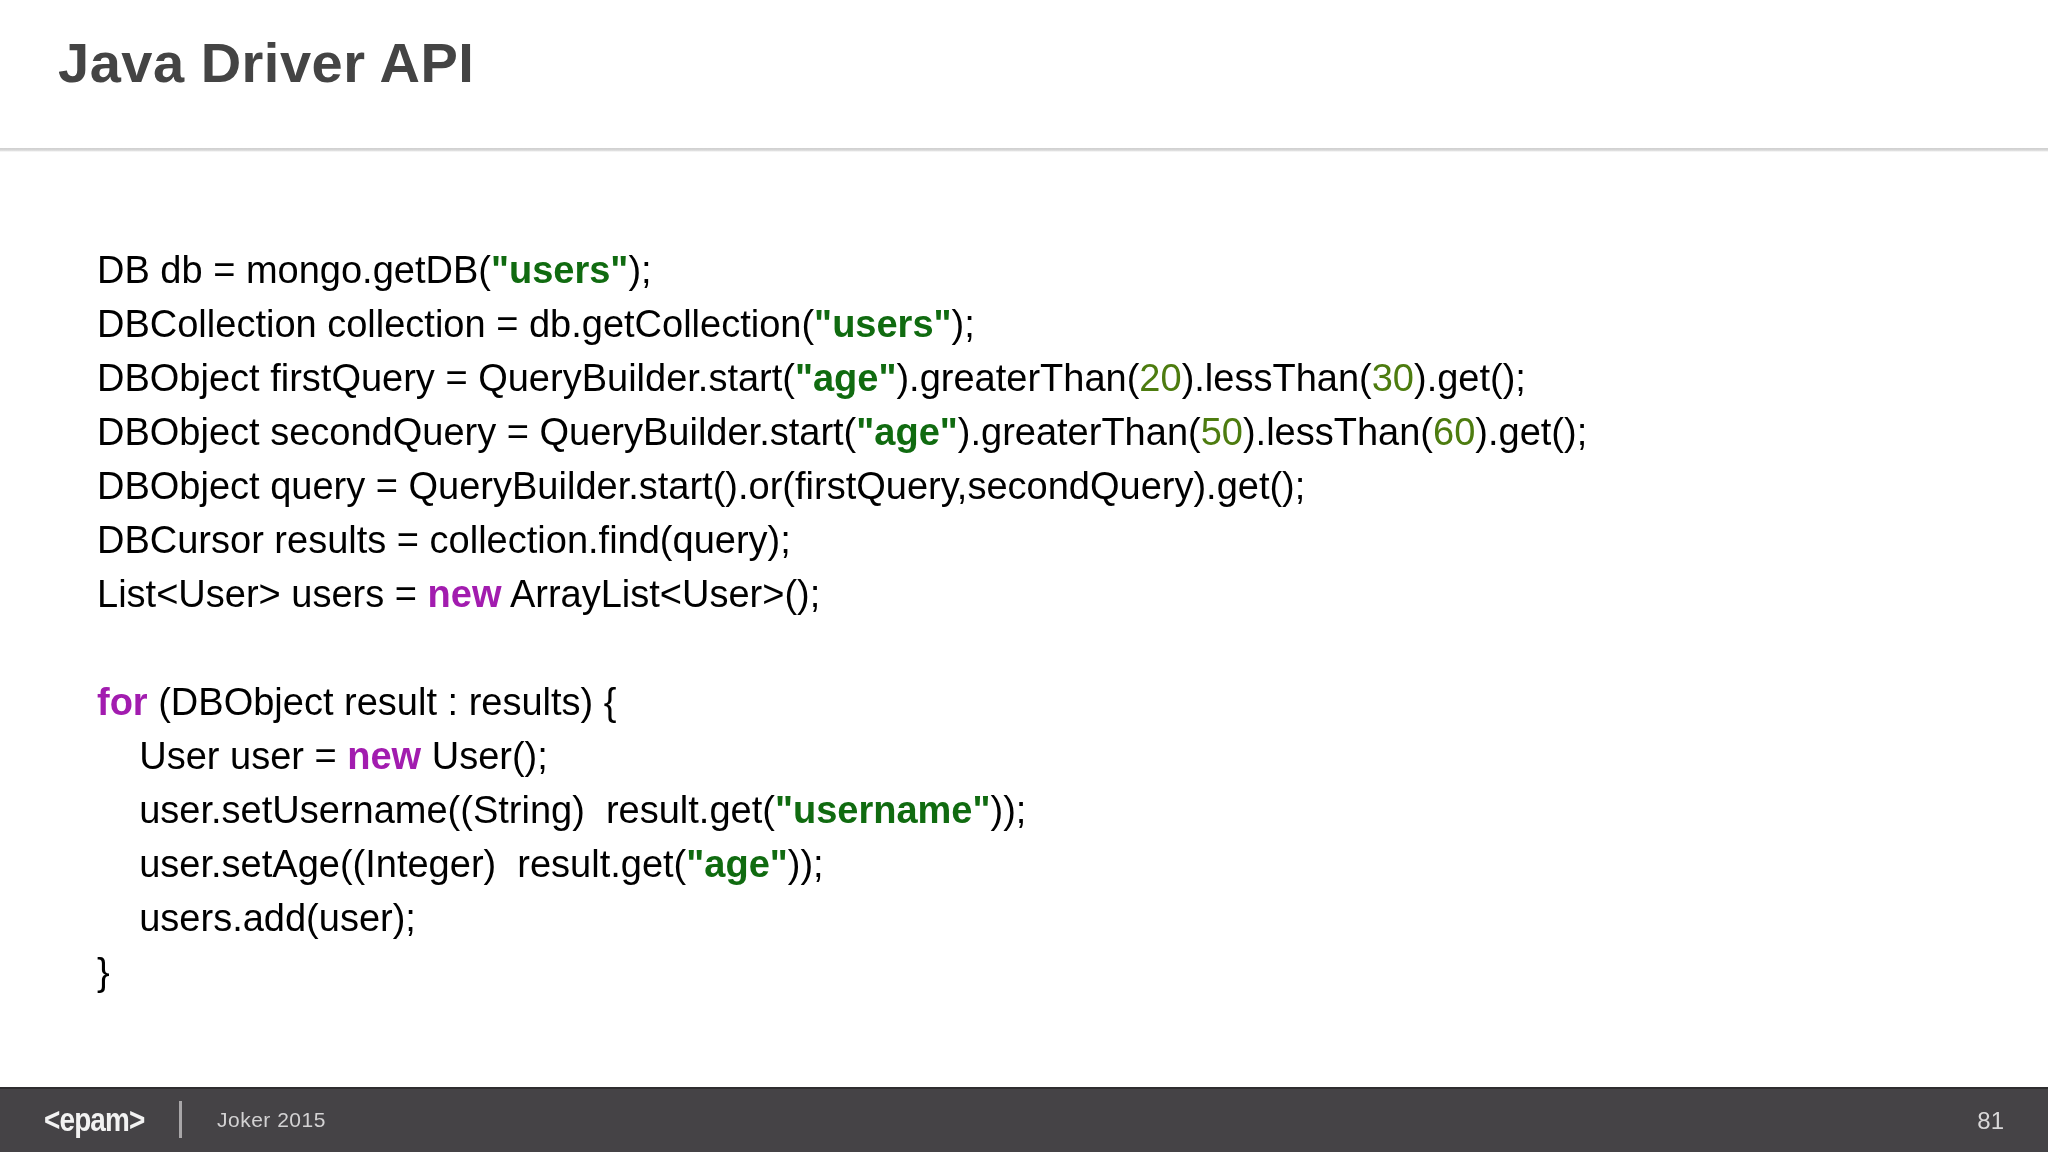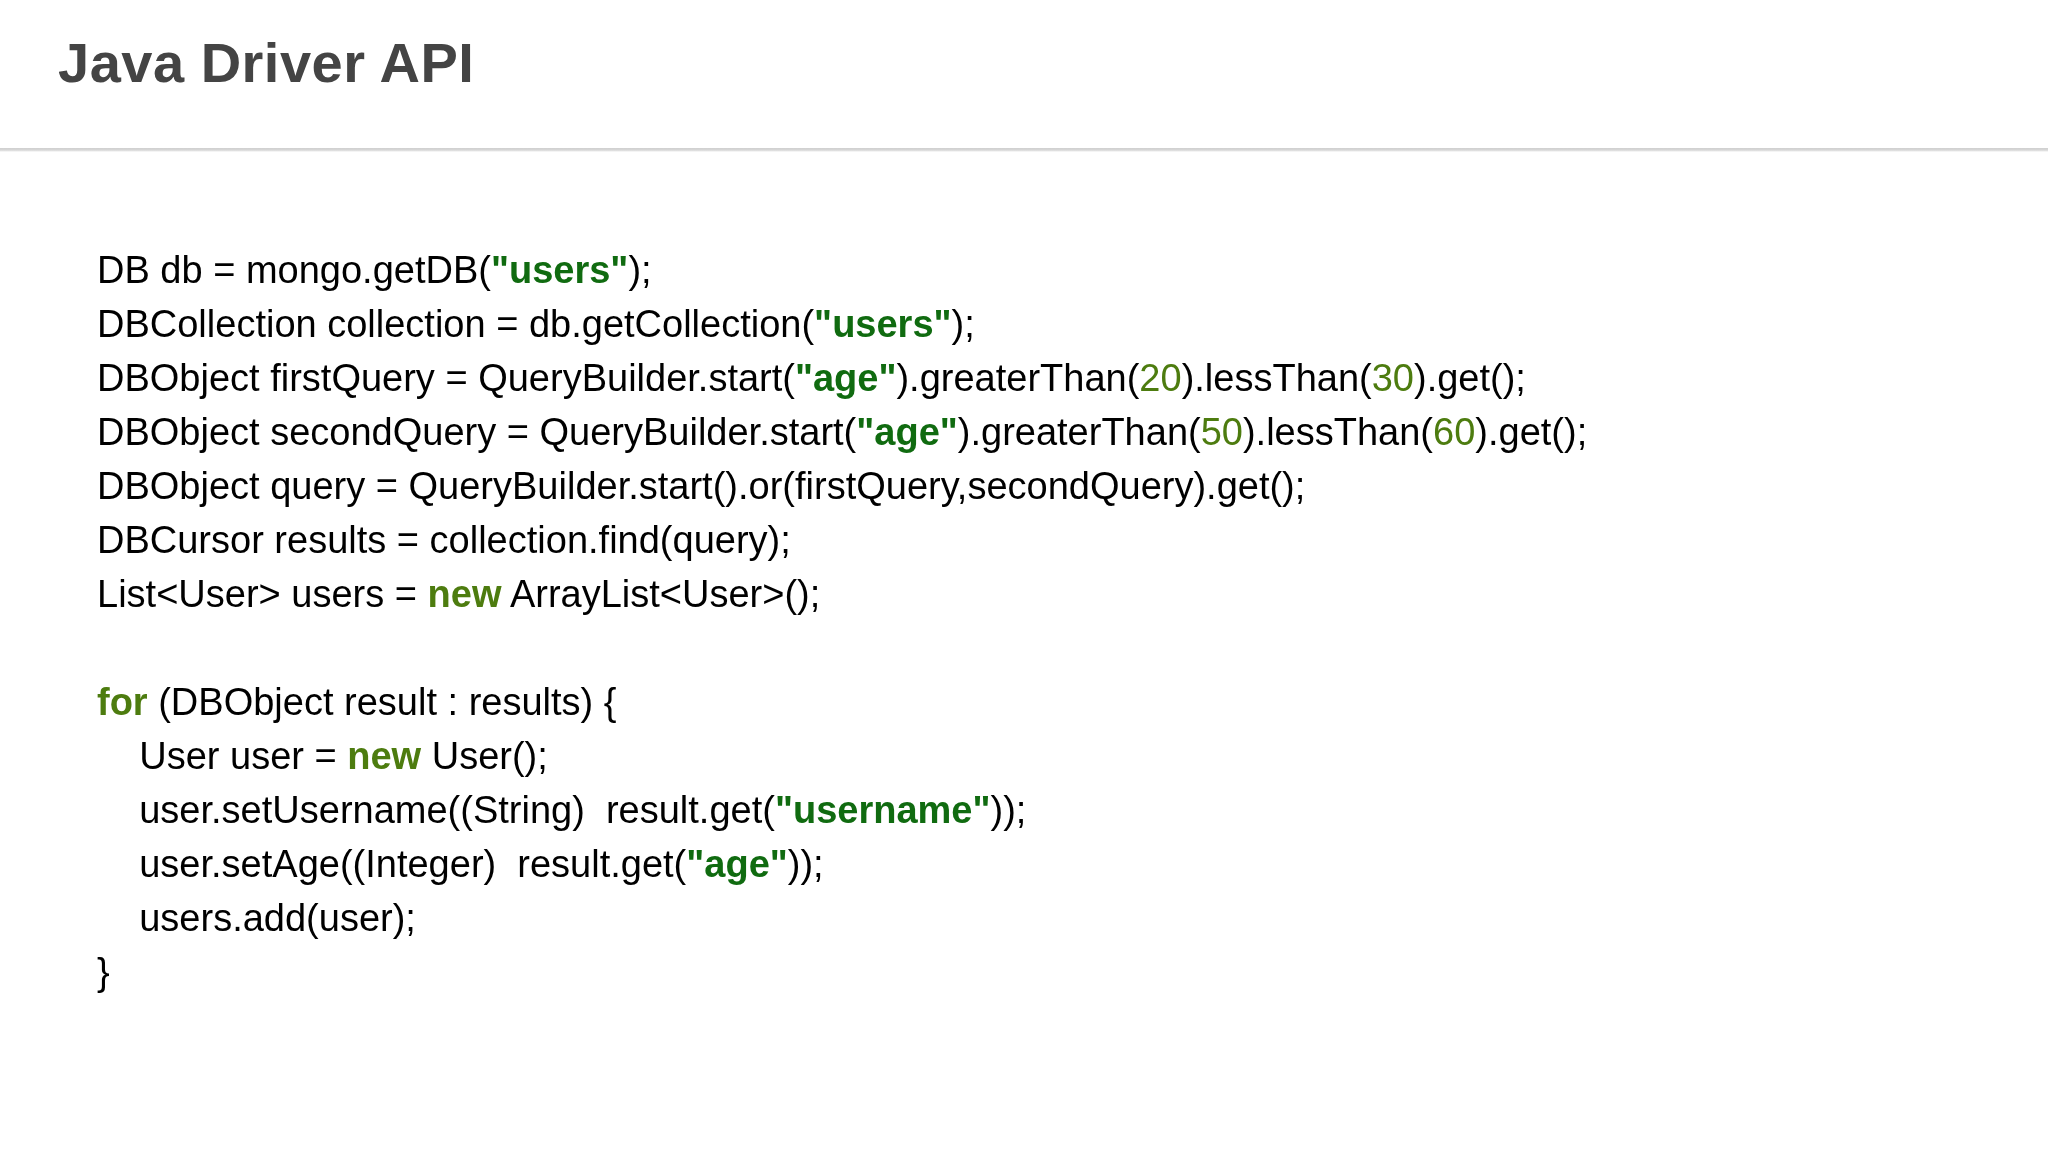--- a/index.html
+++ b/index.html
@@ -70,21 +70,21 @@
     height: 54px;
   }
   .tok-str {
     color: #106b10;
     font-weight: bold;
   }
   .tok-num {
     color: #4d7c0f;
   }
   .tok-kw {
-    color: #4d7c0f;
+    color: #a21caf;
     font-weight: bold;
   }
 
   
   .slide-footer {
     position: absolute;
     left: 0;
     bottom: 0;
     width: 2048px;
     height: 65px;
@@ -145,14 +145,21 @@
 <div class="slide">
 
   <div class="slide-header">
     <div class="slide-title">Java Driver API</div>
   </div>
 
   <div class="header-rule"></div>
 
   <div class="code-block" id="code-block"><div class="code-line"><span>DB db = mongo.getDB(</span><span class="tok-str">"users"</span><span>);</span></div><div class="code-line"><span>DBCollection collection = db.getCollection(</span><span class="tok-str">"users"</span><span>);</span></div><div class="code-line"><span>DBObject firstQuery = QueryBuilder.start(</span><span class="tok-str">"age"</span><span>).greaterThan(</span><span class="tok-num">20</span><span>).lessThan(</span><span class="tok-num">30</span><span>).get();</span></div><div class="code-line"><span>DBObject secondQuery = QueryBuilder.start(</span><span class="tok-str">"age"</span><span>).greaterThan(</span><span class="tok-num">50</span><span>).lessThan(</span><span class="tok-num">60</span><span>).get();</span></div><div class="code-line"><span>DBObject query = QueryBuilder.start().or(firstQuery,secondQuery).get();</span></div><div class="code-line"><span>DBCursor results = collection.find(query);</span></div><div class="code-line"><span>List&lt;User&gt; users = </span><span class="tok-kw">new</span><span> ArrayList&lt;User&gt;();</span></div><div class="code-line blank">&nbsp;</div><div class="code-line"><span class="tok-kw">for</span><span> (DBObject result : results) {</span></div><div class="code-line"><span>    User user = </span><span class="tok-kw">new</span><span> User();</span></div><div class="code-line"><span>    user.setUsername((String)  result.get(</span><span class="tok-str">"username"</span><span>));</span></div><div class="code-line"><span>    user.setAge((Integer)  result.get(</span><span class="tok-str">"age"</span><span>));</span></div><div class="code-line"><span>    users.add(user);</span></div><div class="code-line"><span>}</span></div></div>
 
+  <div class="slide-footer">
+    <div class="footer-topline"></div>
+    <div class="epam-logo">&lt;epam&gt;</div>
+    <div class="footer-divider"></div>
+    <div class="footer-event">Joker  2015</div>
+    <div class="page-number">81</div>
+  </div>
 
 </div>
 
 </body></html>

